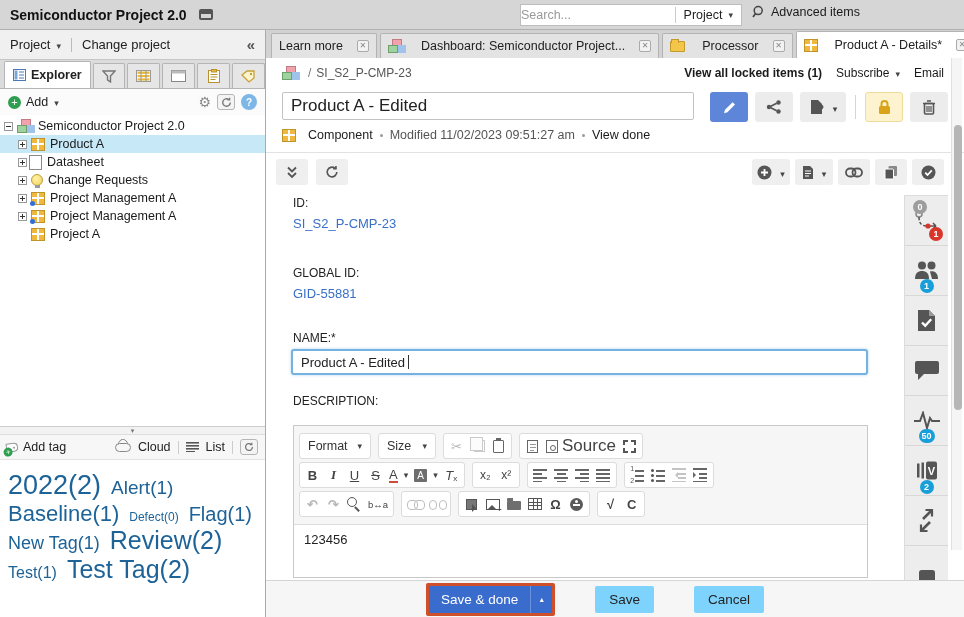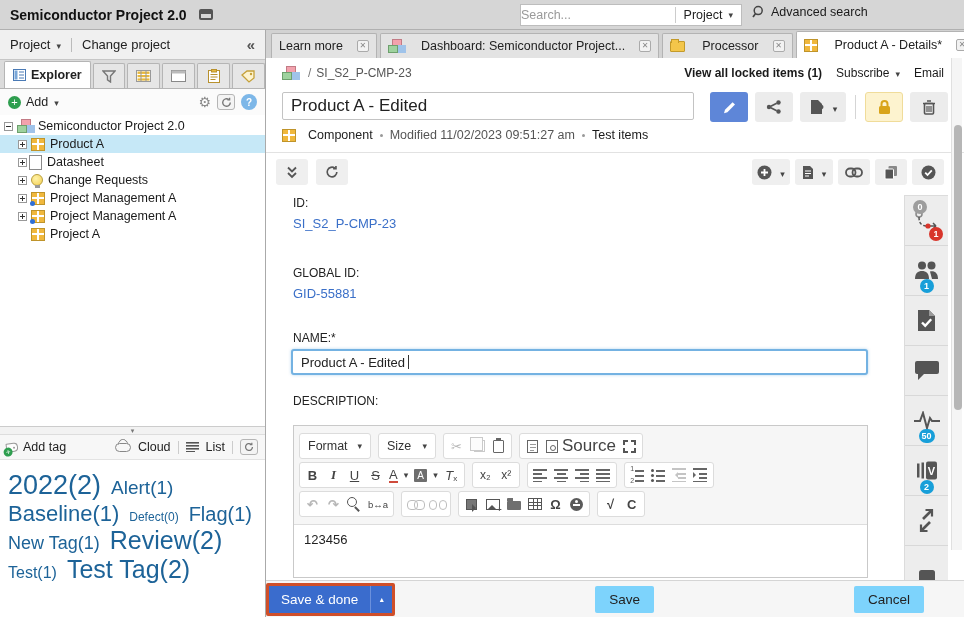--- a/index.html
+++ b/index.html
@@ -199,21 +199,21 @@
   
   .strip{position:absolute;right:16px;top:137px;width:44px;background:#ededed;border:1px solid #dcdcdc;border-right:none}
   .scell{height:50px;border-bottom:1px solid #d8d8d8;display:flex;align-items:center;justify-content:center;position:relative}
   .badge{position:absolute;min-width:14px;height:14px;border-radius:8px;color:#fff;font-size:9px;font-weight:bold;
          display:flex;align-items:center;justify-content:center;padding:0 3px}
   .b-red{background:#d8352b}.b-blue{background:#189fd9}.b-gray{background:#9d9d9d}
   .scroll{position:absolute;right:2px;top:58px;width:11px;height:492px;background:#f5f5f5;border-left:1px solid #e0e0e0}
   .thumb{position:absolute;left:1.5px;top:67px;width:8px;height:285px;background:#b6b6b6;border-radius:5px}
   
   .footer{position:absolute;left:0;top:580px;width:100%;height:37px;background:#f6f6f6;border-top:1px solid #d5d5d5;
-          display:flex;align-items:center;justify-content:space-between;padding-right:40px;gap:28px}
+          display:flex;align-items:center;justify-content:center;padding-right:40px;gap:40px}
   .btn{height:27px;display:inline-flex;align-items:center;justify-content:center;padding:0 14px;font-size:13.5px;
        background:#7dd3fc;color:#222;border-radius:2px}
   .savedone{display:inline-flex;border:3px solid #cf4f2a;border-radius:2px}
   .savedone .mainseg{height:27px;background:#3a6ccd;color:#fff;display:flex;align-items:center;padding:0 12px;font-size:13.5px}
   .savedone .caretseg{width:22px;height:27px;background:#3a6ccd;border-left:1px solid #6b90dc;color:#fff;
                       display:flex;align-items:center;justify-content:center;font-size:8px}
   .savedone .caretseg::before{content:"▴"}
   svg{display:block}
 </style>
 </head>
@@ -228,21 +228,21 @@
       <div class="searchph">Search...</div>
       <div class="scope caret">
         <span>Project</span>
       </div>
     </div>
     <div class="advsearch">
       <svg width="14" height="14" viewBox="0 0 14 14">
         <circle cx="6.2" cy="5.6" r="4" fill="none" stroke="#444" stroke-width="1.5"></circle>
         <path d="M3.4 8.8 L1 12" stroke="#444" stroke-width="1.7"></path>
       </svg>
-      <span>Advanced search</span>
+      <span>Advanced items</span>
     </div>
   </div>
 
   <div class="sidebar">
     <div class="sb-sub">
       <span class="mi caret"><span>Project</span></span>
       <span class="div"></span>
       <span class="mi">Change project</span>
       <span class="collapse"></span>
     </div>
@@ -462,21 +462,21 @@
           </div>
         </div>
       </div>
 
       <div class="metarow">
         <span class="ticon ic-comp"></span>
         <b>Component</b>
         <span class="dot-sep"></span>
         <span>Modified 11/02/2023 09:51:27 am</span>
         <span class="dot-sep"></span>
-        <span style="color:#1a1a1a">Test items</span>
+        <span style="color:#1a1a1a">View done</span>
       </div>
 
       <div class="hline"></div>
 
       <div class="tbar">
         <div class="tbtn">
           <svg width="12" height="13" viewBox="0 0 12 13" fill="none" stroke="#555" stroke-width="1.8">
             <path d="M2 1.5 l4 4 4-4 M2 7 l4 4 4-4"></path>
           </svg>
         </div>

